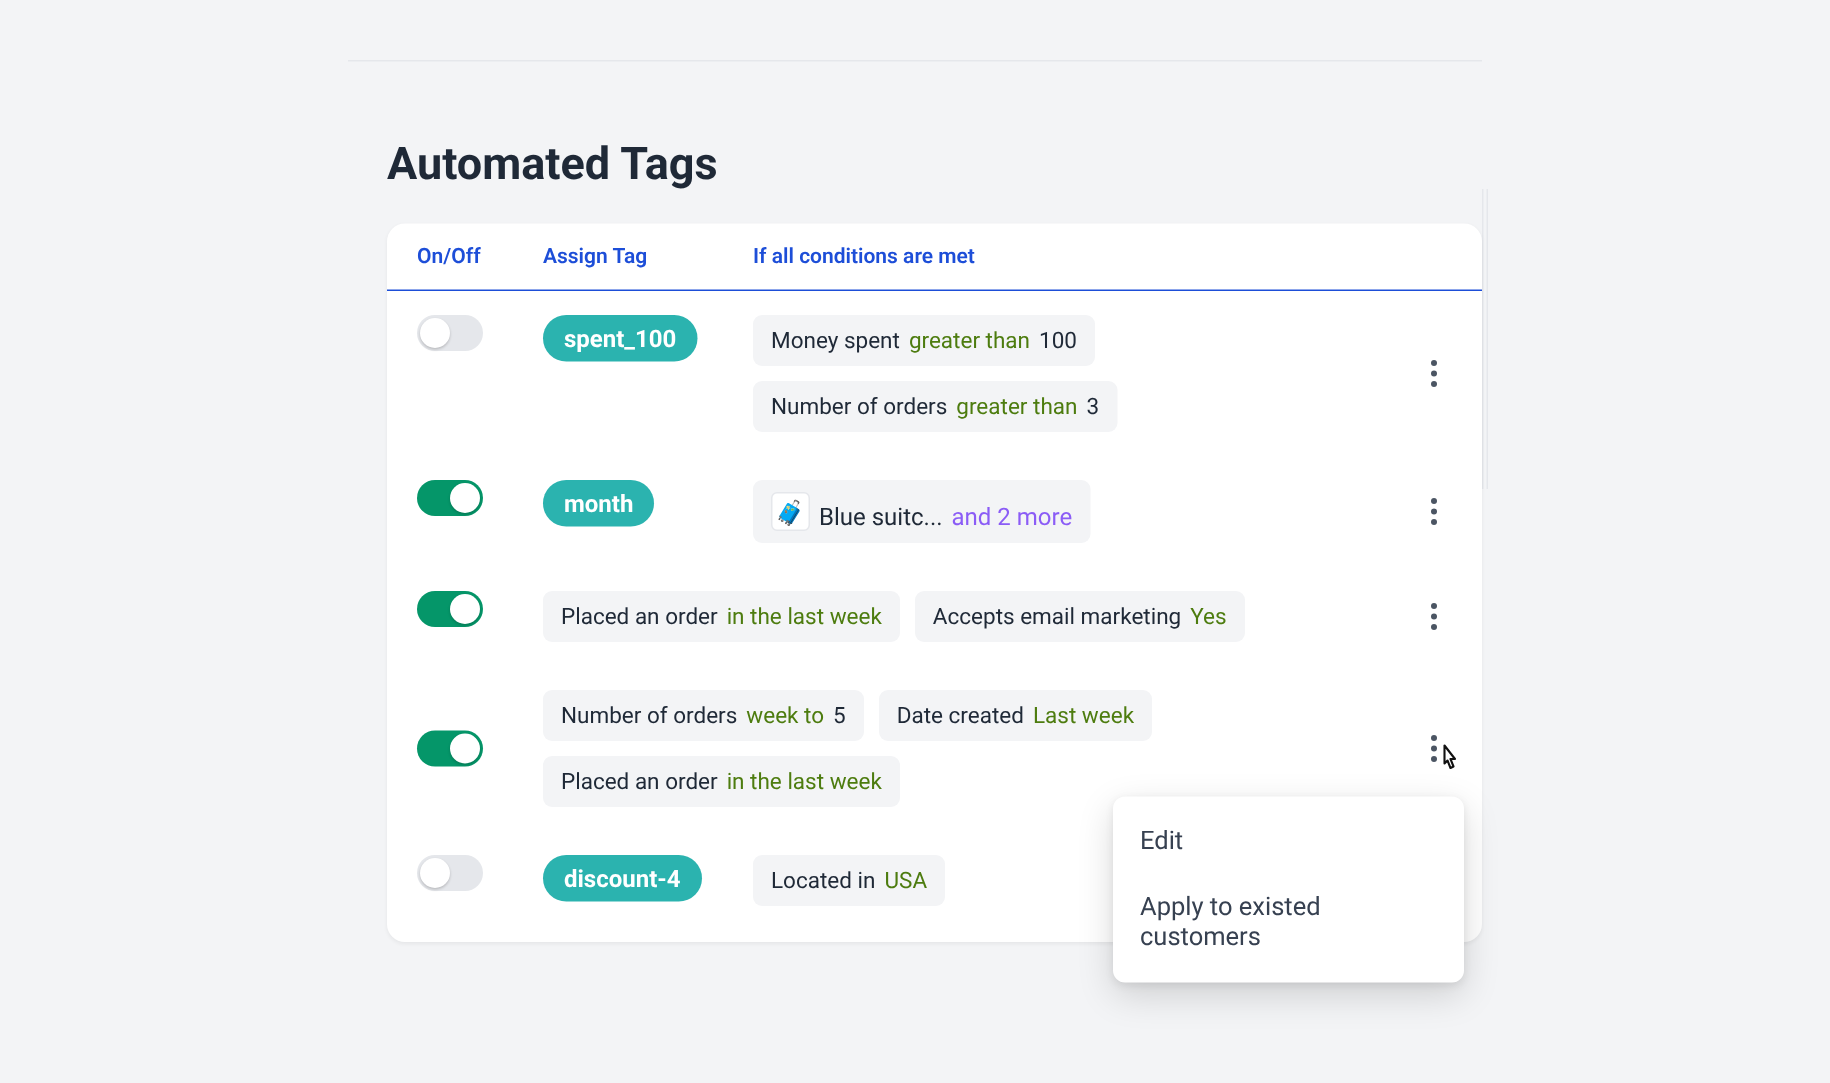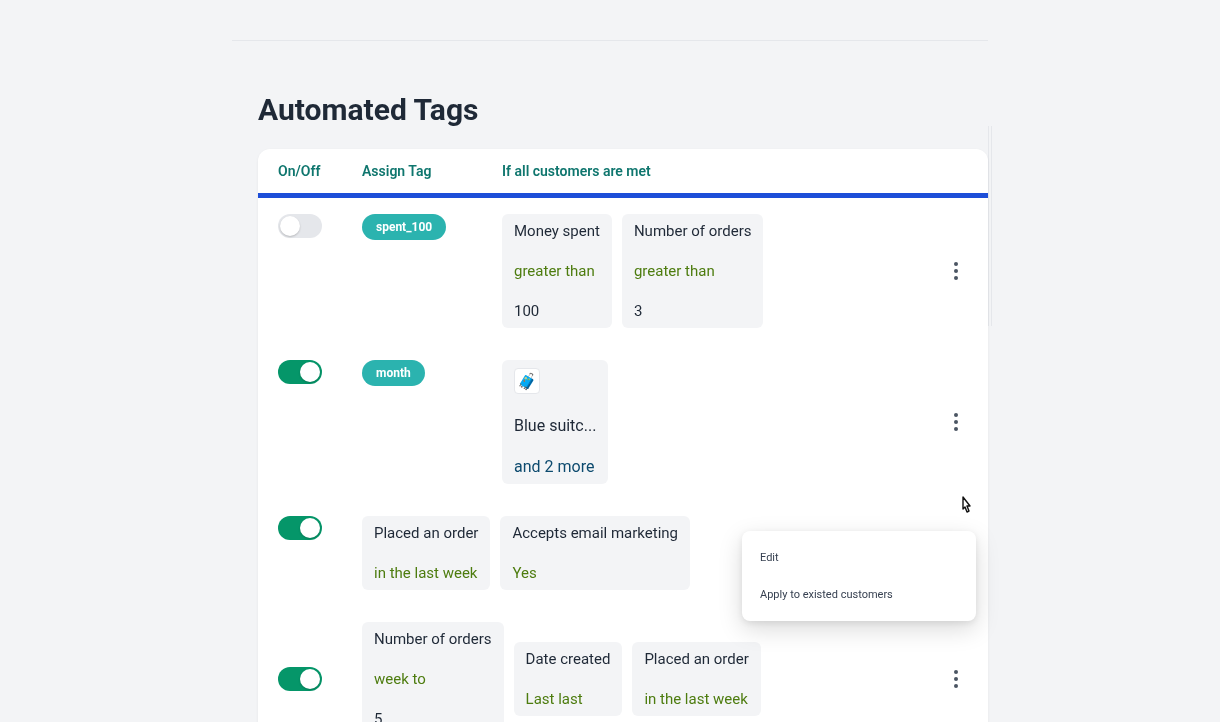--- a/index.html
+++ b/index.html
@@ -43,22 +43,22 @@
     box-shadow: 0 1px 3px rgba(0,0,0,0.06);
     overflow: visible;
     position: relative;
   }
   .table-header {
     display: flex;
     align-items: center;
     padding: 14px 20px;
     font-size: 14px;
     font-weight: 600;
-    color: #0f766e;
-    border-bottom: 5px solid #1d4ed8;
+    color: #1d4ed8;
+    border-bottom: 1px solid #1d4ed8;
   }
   .col-onoff { width: 84px; flex-shrink: 0; }
   .col-tag   { width: 140px; flex-shrink: 0; }
   .col-cond  { flex: 1; }
   .col-actions { width: 40px; flex-shrink: 0; display:flex; justify-content:flex-end; }
 
   .row {
     display: flex;
     align-items: flex-start;
     padding: 16px 20px;
@@ -87,41 +87,40 @@
   }
   .toggle.off .knob { left: 2px; }
   .toggle.on  .knob { left: 22px; }
 
   
   .tag-pill {
     display: inline-block;
     background: #2bb3af;
     color: #fff;
     font-weight: 700;
-    font-size: 12px;
+    font-size: 16px;
     padding: 6px 14px;
     border-radius: 999px;
     white-space: nowrap;
   }
 
   
   .chip {
     background: #f3f4f6;
     border-radius: 6px;
     padding: 8px 12px;
     font-size: 15px;
     color: #1f2937;
     display: inline-flex;
-    align-items: flex-start;
-    gap: 22px;
-    flex-direction: column;
+    align-items: flex-end;
+    gap: 6px;
   }
   .chip .muted { color: #4d7c0f; }
   .chip .emph  { color: #1f2937; }
-  .chip .link  { color: #0c4a6e; }
+  .chip .link  { color: #8b5cf6; }
 
   .product-swatch {
     width: 26px; height: 26px; border-radius: 4px;
     background: #fff; border:1px solid #e5e7eb;
     display:flex; align-items:center; justify-content:center;
     font-size: 16px;
   }
 
   
   .dots-btn {
@@ -140,21 +139,21 @@
     top: 382px;
     width: 234px;
     background: #fff;
     border-radius: 8px;
     box-shadow: 0 8px 24px rgba(0,0,0,0.15), 0 2px 6px rgba(0,0,0,0.08);
     padding: 8px 0;
     z-index: 10;
   }
   .dropdown-item {
     padding: 12px 18px;
-    font-size: 11px;
+    font-size: 17px;
     color: #374151;
     cursor: pointer;
   }
 
   
   .side-handle {
     position: absolute;
     top: 126px;
     right: 228px;
     width: 4px;
@@ -180,21 +179,21 @@
   <div class="side-handle"></div>
 
   <div class="content">
     <h1 class="page-title">Automated Tags</h1>
 
     <div class="card">
 
       <div class="table-header">
         <div class="col-onoff">On/Off</div>
         <div class="col-tag">Assign Tag</div>
-        <div class="col-cond">If all customers are met</div>
+        <div class="col-cond">If all conditions are met</div>
         <div class="col-actions"></div>
       </div>
 
       <div class="row">
         <div class="col-onoff">
           <div class="toggle off">
               <div class="knob"></div>
             </div>
         </div>
         <div class="col-tag">
@@ -278,21 +277,21 @@
             </div>
         </div>
         <div class="col-cond">
           <div class="chip">
             <span class="emph">Number of orders</span>
             <span class="muted">week to</span>
             <span class="emph">5</span>
           </div>
           <div class="chip">
             <span class="emph">Date created</span>
-            <span class="muted">Last last</span>
+            <span class="muted">Last week</span>
           </div>
           <div class="chip">
             <span class="emph">Placed an order</span>
             <span class="muted">in the last week</span>
           </div>
         </div>
         <div class="col-actions">
           <button class="dots-btn">
               <span></span>
               <span></span>
@@ -302,20 +301,26 @@
       </div>
 
       <div class="row" style="padding-bottom:24px;">
         <div class="col-onoff">
           <div class="toggle off">
               <div class="knob"></div>
             </div>
         </div>
         <div class="col-tag">
           <span class="tag-pill">discount-4</span>
+        </div>
+        <div class="col-cond">
+          <div class="chip">
+            <span class="emph">Located in</span>
+            <span class="muted">USA</span>
+          </div>
         </div>
         <div class="col-actions">
           <button class="dots-btn">
               <span></span>
               <span></span>
               <span></span>
             </button>
         </div>
       </div>
 

